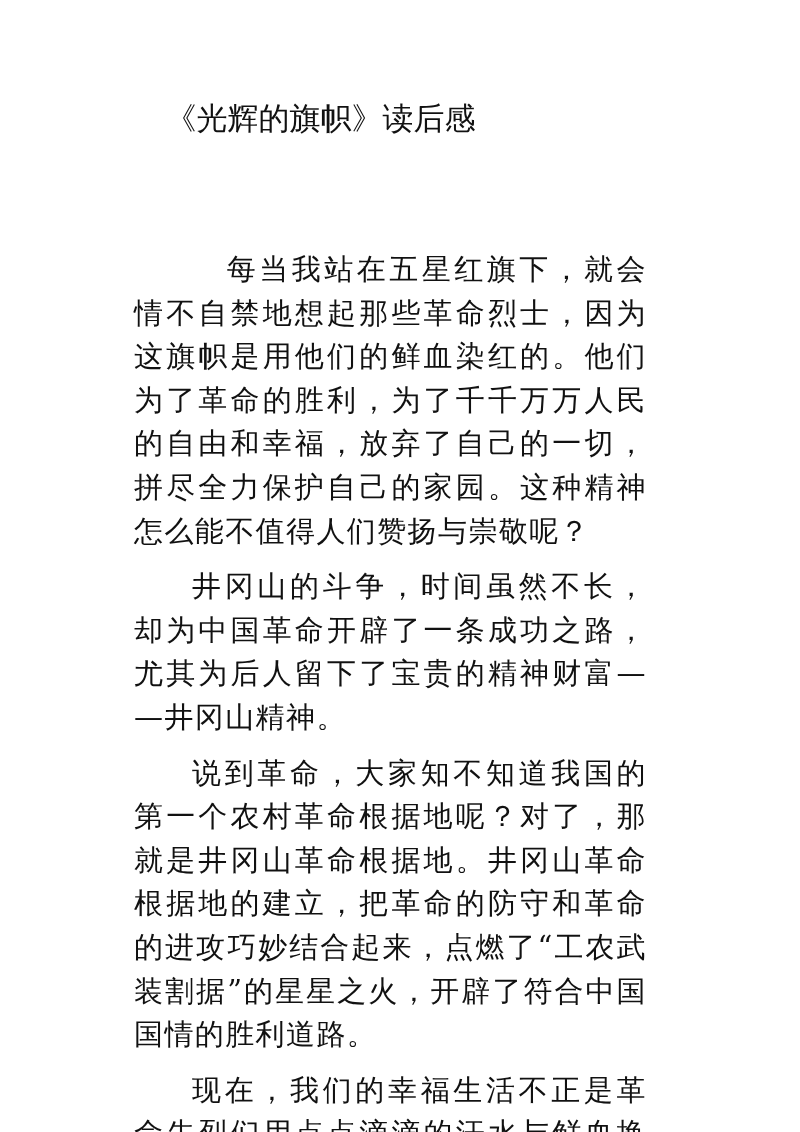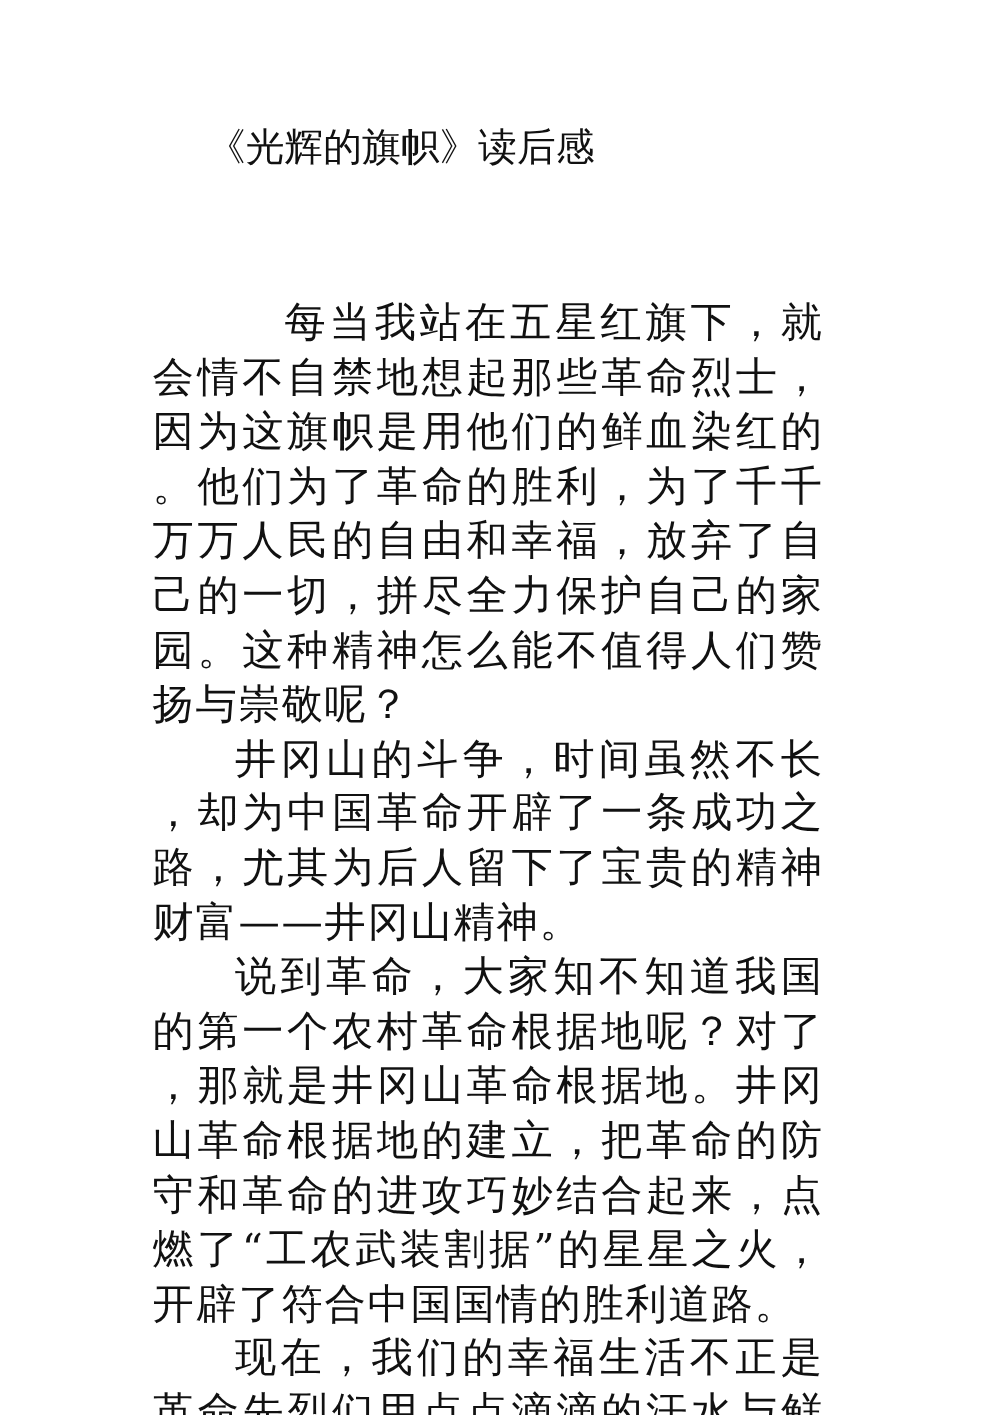--- a/index.html
+++ b/index.html
@@ -36,22 +36,22 @@
       margin: 0;
       color: #111111;
     }
     .body {
       position: absolute;
       left: 122px;
       top: 236px;
       width: 537px;
     }
     .para {
-      margin: 0;
-      font-size: 33px;
+      margin: 12px;
+      font-size: 29px;
       line-height: 43.6px;
       letter-spacing: 1.4px;
       text-align: justify;
       text-indent: 2em;
       word-break: break-all;
       line-break: anywhere;
     }
     .para.first {
       text-indent: 3.2em;
     }

